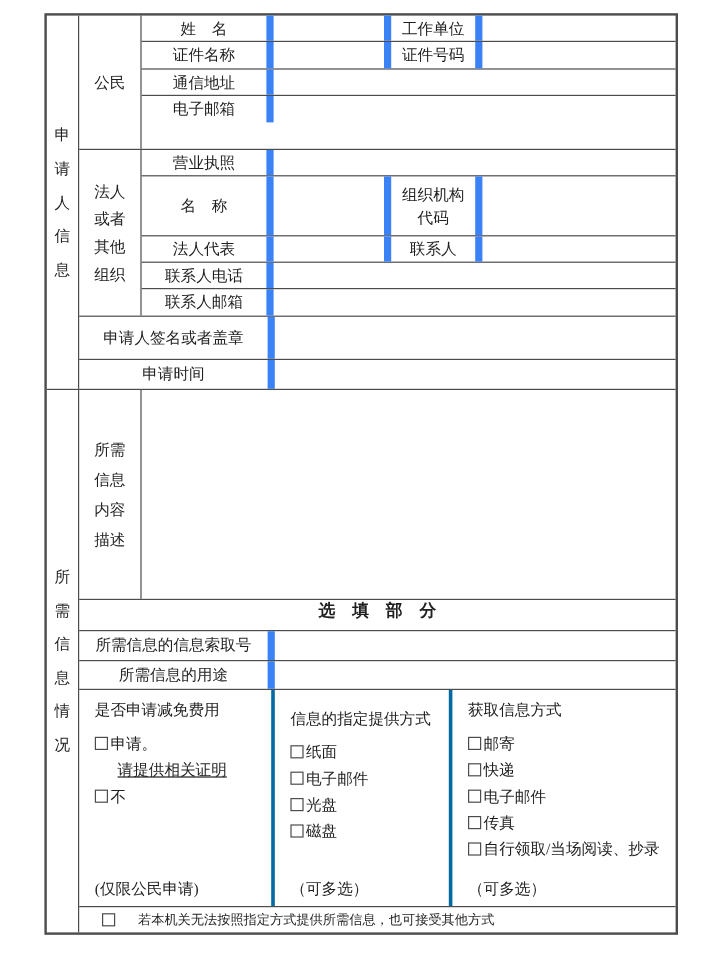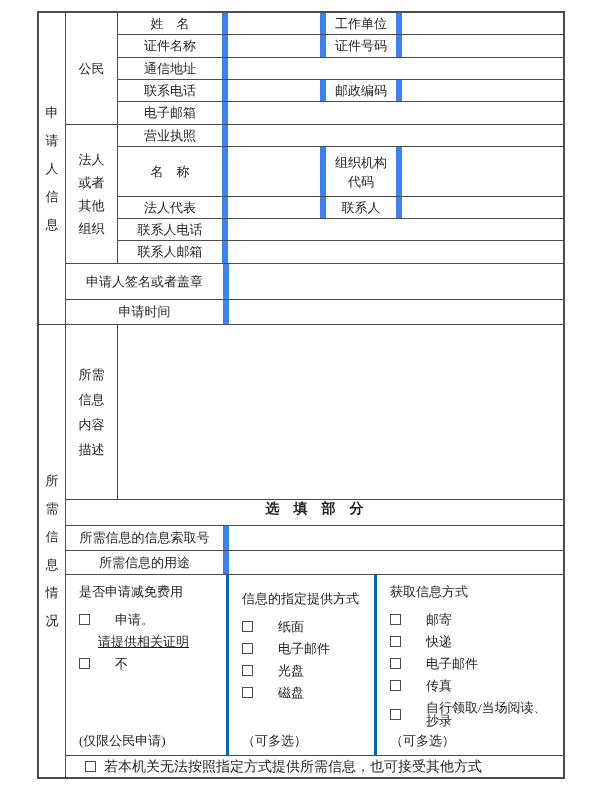--- a/index.html
+++ b/index.html
@@ -62,34 +62,34 @@
     border-right: 3px solid #0369a1;
     display: flex; flex-direction: column;
     align-items: flex-start;
     padding: 9px 4px 7px 13px;
     font-size: 13px;
     flex-shrink: 0;
     overflow: hidden;
   }
   .optcol.grow { flex: 1; border-right: none; }
   .optcol .col-title { line-height: 16px; }
-  .opt-item { display: flex; align-items: center; gap: 25px; margin-top: 9px; line-height: 13px; }
+  .opt-item { display: flex; align-items: center; gap: 2px; margin-top: 9px; line-height: 13px; }
   .opt-item.first { margin-top: 13px; }
   .opt-subline { margin-top: 9px; margin-left: 19px; line-height: 13px; text-decoration: underline; }
   .footnote { margin-top: auto; line-height: 14px; }
   .cb {
     width: 11px; height: 11px; flex-shrink: 0;
     border: 1px solid #4c4c4c;
     background: #ffffff;
   }
   .note-row {
     align-items: center;
     padding-left: 19px;
-    gap: 8px;
-    font-size: 14px;
+    gap: 19px;
+    font-size: 11px;
   }
   .pt-more { padding-top: 16px; }
 </style>
 </head>
 <body>
 
 <div class="form-table">
 
   <div class="band band-sep">
     <div class="colA">
@@ -113,26 +113,20 @@
             <div class="cell grow"></div>
           </div>
           <div class="row" style="height:23px">
             <div class="cell wC">证件名称</div>
             <div class="cell wD"></div>
             <div class="cell wE">证件号码</div>
             <div class="cell grow"></div>
           </div>
           <div class="row" style="height:22px">
             <div class="cell wC">通信地址</div>
-            <div class="cell grow"></div>
-          </div>
-          <div class="row" style="height:22px">
-            <div class="cell wC">联系电话</div>
-            <div class="cell wD"></div>
-            <div class="cell wE">邮政编码</div>
             <div class="cell grow"></div>
           </div>
           <div class="row nb" style="height:22px">
             <div class="cell wC">电子邮箱</div>
             <div class="cell grow"></div>
           </div>
         </div>
       </div>
 
       <div class="row" style="height:139px">

